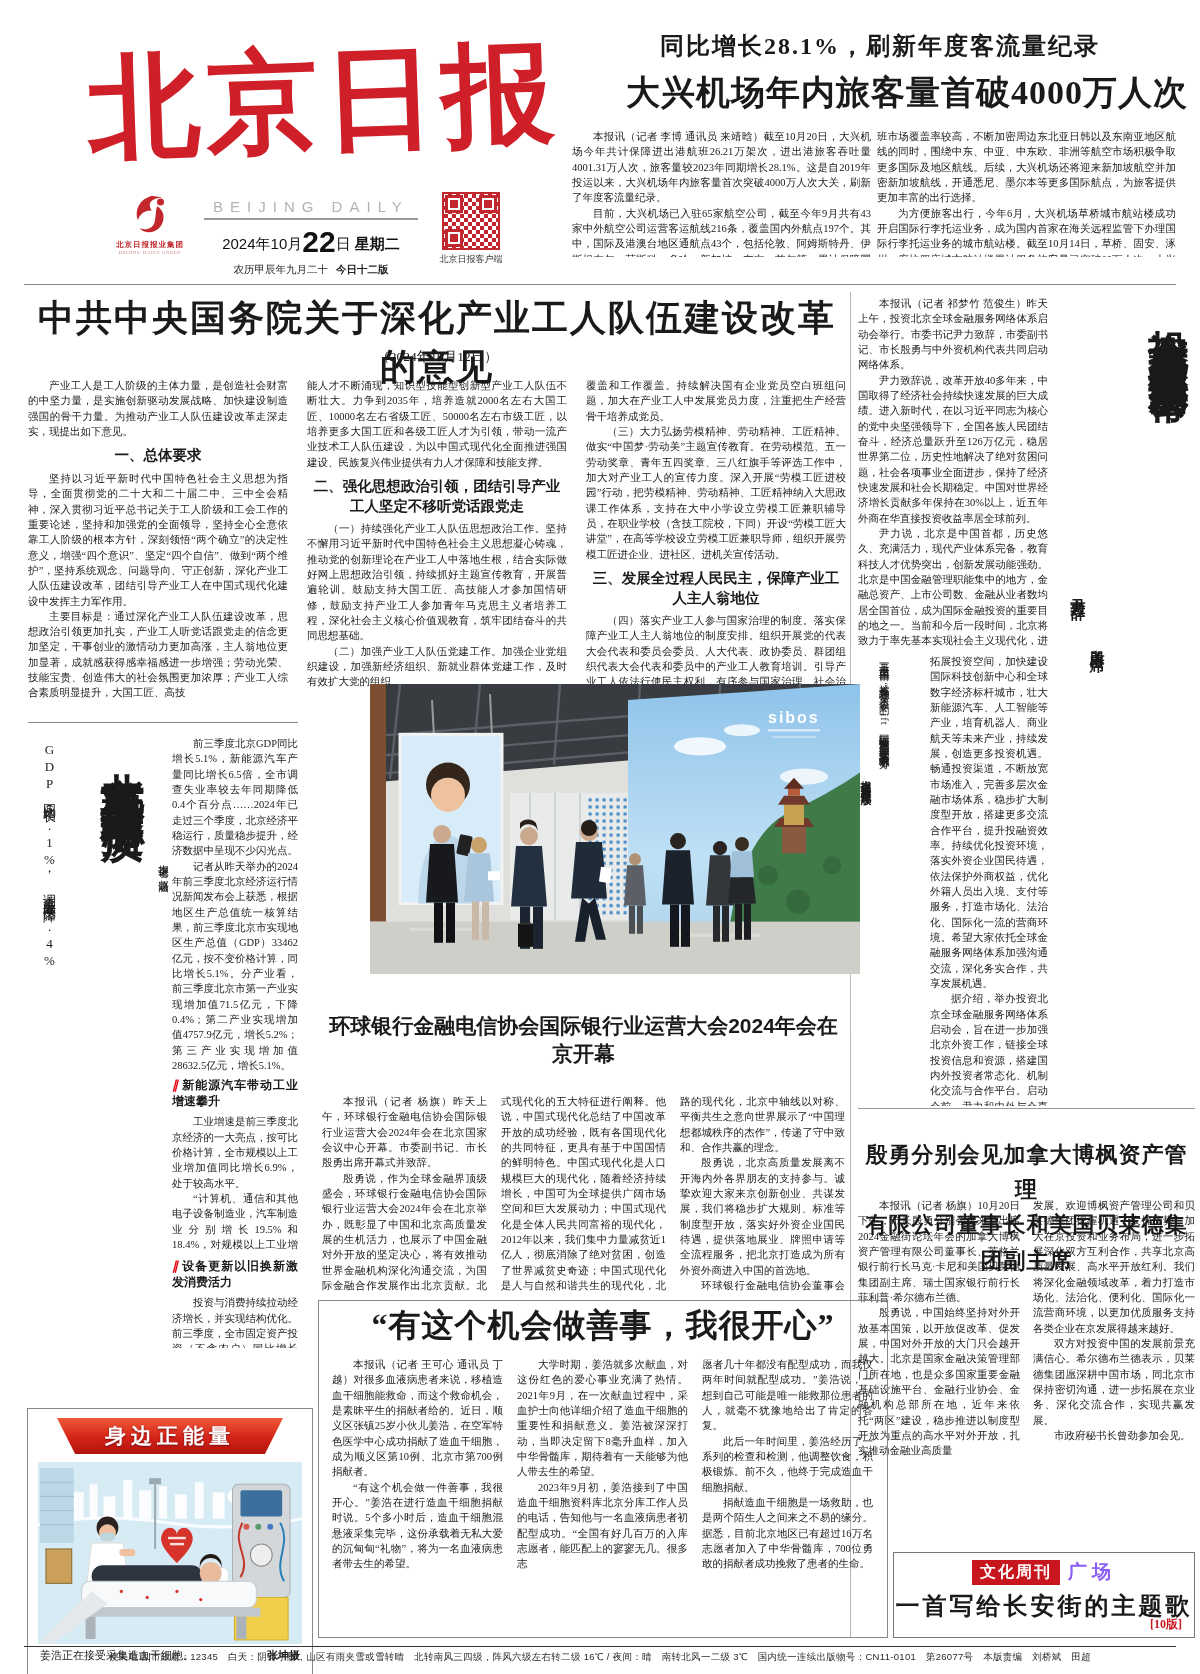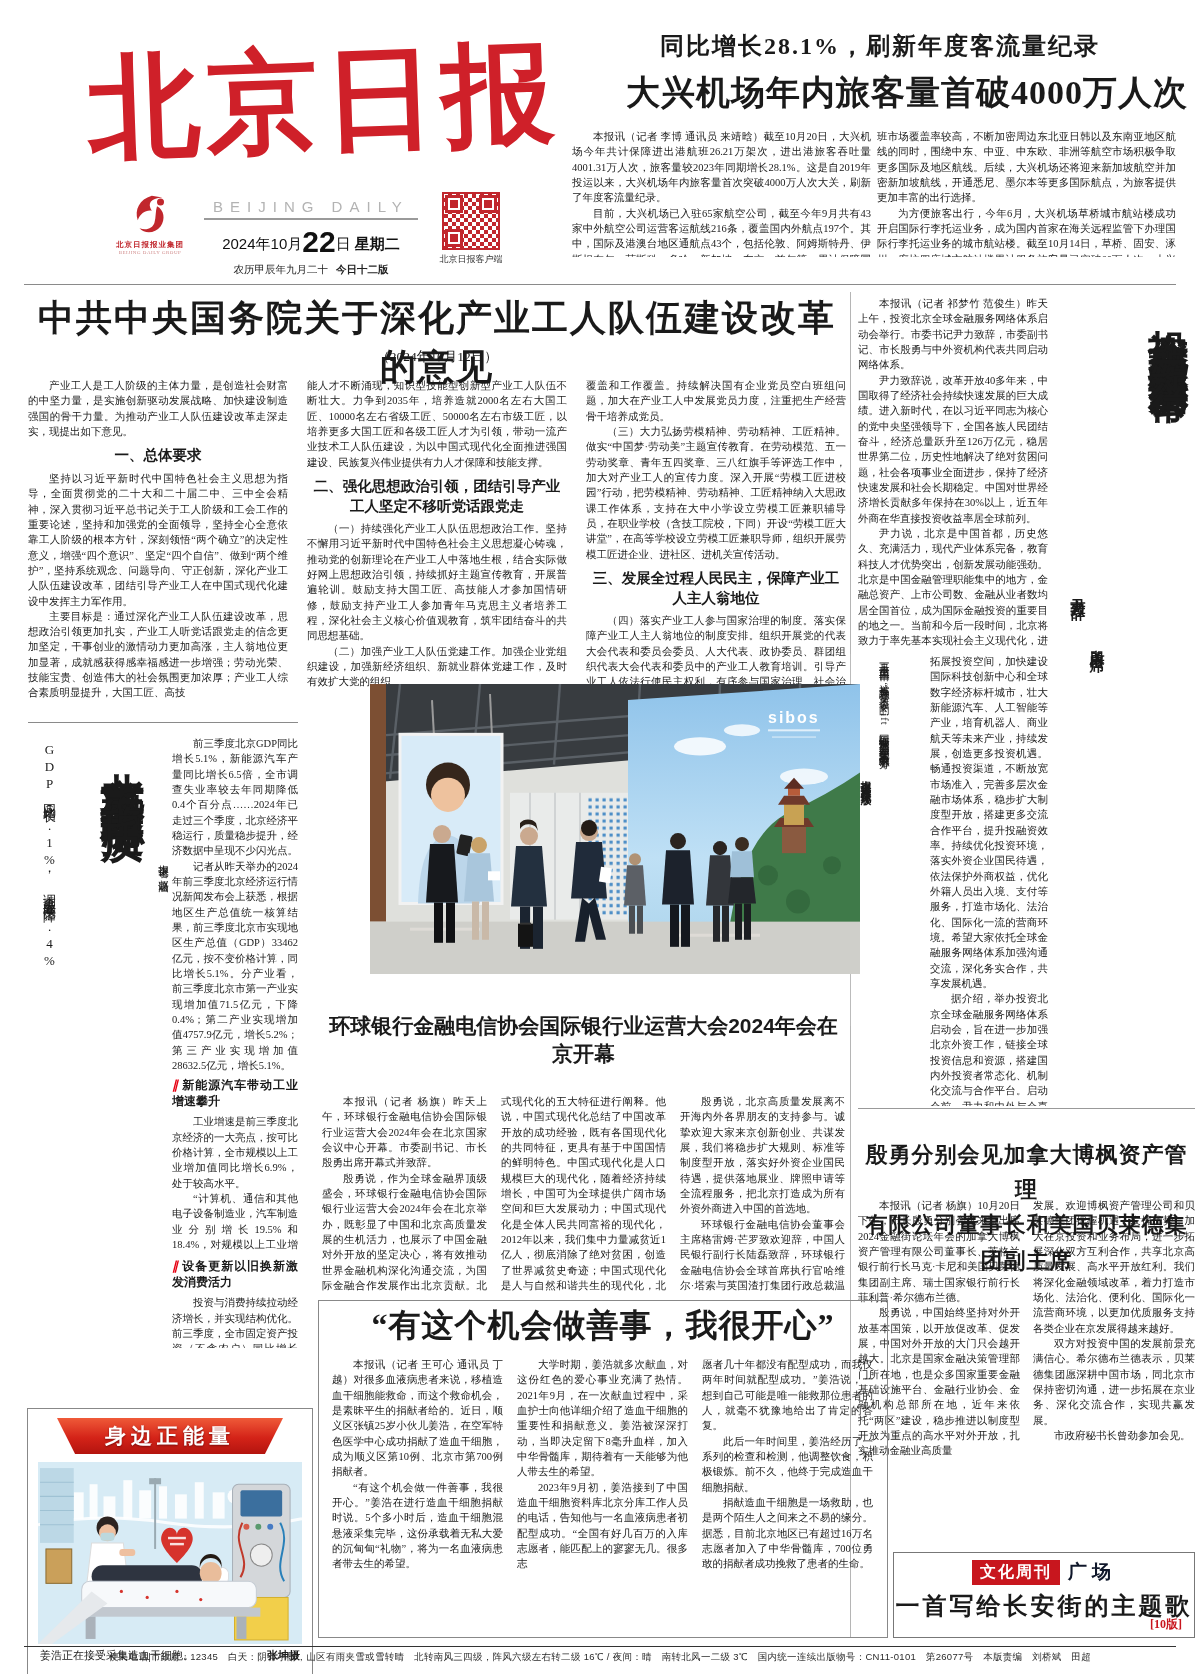--- a/index.html
+++ b/index.html
@@ -71,21 +71,21 @@
     line-height:1.6; font-weight:600; letter-spacing:1px; text-align:center; }
   .meet-cols { position:absolute; left:858px; top:1198px; width:337px; height:346px; display:flex; gap:13px; }
   .meet-col { width:162px; height:346px; overflow:hidden; }
 
   
   .culture { position:absolute; left:893px; top:1552px; width:302px; height:86px;
     border:1px solid #777; box-sizing:border-box; }
   .cul-row { display:flex; justify-content:center; align-items:center; gap:8px; margin-top:6px; }
   .cul-label { background:#c8161e; color:#fff; font-weight:bold; font-size:16px;
     padding:2px 8px; letter-spacing:2px; }
-  .cul-label2 { color:#0f172a; font-size:19px; font-weight:800; letter-spacing:5px;
+  .cul-label2 { color:#8b5cf6; font-size:19px; font-weight:800; letter-spacing:5px;
     font-family:"Liberation Sans",sans-serif;text-align:center; }
   .cul-head { text-align:center; font-size:24px; font-weight:900; letter-spacing:3px;
     font-family:"Liberation Sans",sans-serif; margin-top:5px; }
   .cul-page { position:absolute; right:12px; bottom:4px; color:#c8161e; font-weight:bold; font-size:12px; }
 
   
   .photo-sibos { position:absolute; left:322px; top:684px; width:490px; height:246px;margin-left:48px; }
   .swift-head { position:absolute; left:322px; top:1012px; width:523px; text-align:center;
     font-size:21px; font-weight:900; font-family:"Liberation Sans",sans-serif; }
   .swift-sub { position:absolute; left:322px; top:1058px; width:523px; text-align:center;
@@ -389,20 +389,21 @@
   <div class="swift-cols bodytext">
     <div class="swift-col">
       <p>本报讯（记者 杨旗）昨天上午，环球银行金融电信协会国际银行业运营大会2024年会在北京国家会议中心开幕。市委副书记、市长殷勇出席开幕式并致辞。</p>
       <p>殷勇说，作为全球金融界顶级盛会，环球银行金融电信协会国际银行业运营大会2024年会在北京举办，既彰显了中国和北京高质量发展的生机活力，也展示了中国金融对外开放的坚定决心，将有效推动世界金融机构深化沟通交流，为国际金融合作发展作出北京贡献。北京金融资源丰富，是国家金融管理中心，汇聚了中央金融管理部门、众多金融机构总部和国际金融组织，金融业一直是北京最重要支柱产业。</p>
 
     </div>
     <div class="swift-col">
       <p class="noind">式现代化的五大特征进行阐释。他说，中国式现代化总结了中国改革开放的成功经验，既有各国现代化的共同特征，更具有基于中国国情的鲜明特色。中国式现代化是人口规模巨大的现代化，随着经济持续增长，中国可为全球提供广阔市场空间和巨大发展动力；中国式现代化是全体人民共同富裕的现代化，2012年以来，我们集中力量减贫近1亿人，彻底消除了绝对贫困，创造了世界减贫史奇迹；中国式现代化是人与自然和谐共生的现代化，北京大力开展空气污染治理，空气质量持续改善，被联合国环境署誉为“北京奇迹”；中国式现代化是物质文明和精神文明相协调的现代化，我们始终注重把精神文明嵌入城市建设发展过程中，利用奥运筹办有效促进了城市文明进步；中国式现代化是走和平发展道</p>
     </div>
     <div class="swift-col">
+      <p class="noind">路的现代化，北京中轴线以对称、平衡共生之意向世界展示了“中国理想都城秩序的杰作”，传递了守中致和、合作共赢的理念。</p>
       <p>殷勇说，北京高质量发展离不开海内外各界朋友的支持参与。诚挚欢迎大家来京创新创业、共谋发展，我们将稳步扩大规则、标准等制度型开放，落实好外资企业国民待遇，提供落地展业、牌照申请等全流程服务，把北京打造成为所有外资外商进入中国的首选地。</p>
       <p>环球银行金融电信协会董事会主席格雷姆·芒罗致欢迎辞，中国人民银行副行长陆磊致辞，环球银行金融电信协会全球首席执行官哈维尔·塔索与英国渣打集团行政总裁温拓思进行了交流发言。</p>
 
     </div>
   </div>
 
   <div class="hrule" style="left:28px; top:722px; width:270px;"></div>
   <div class="eco-note">GDP同比增长5.1%，调查失业率同比下降0.4%</div>
   <div class="eco-vhead">北京前三季度经济稳中提质</div>
   <div class="eco-byline">本报记者 赵语涵</div>

